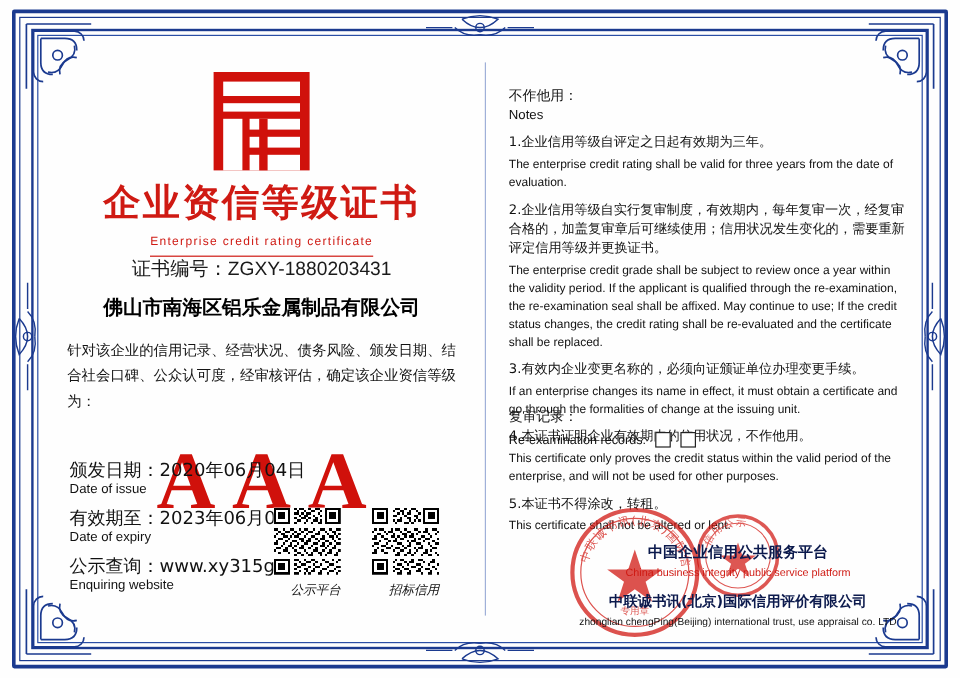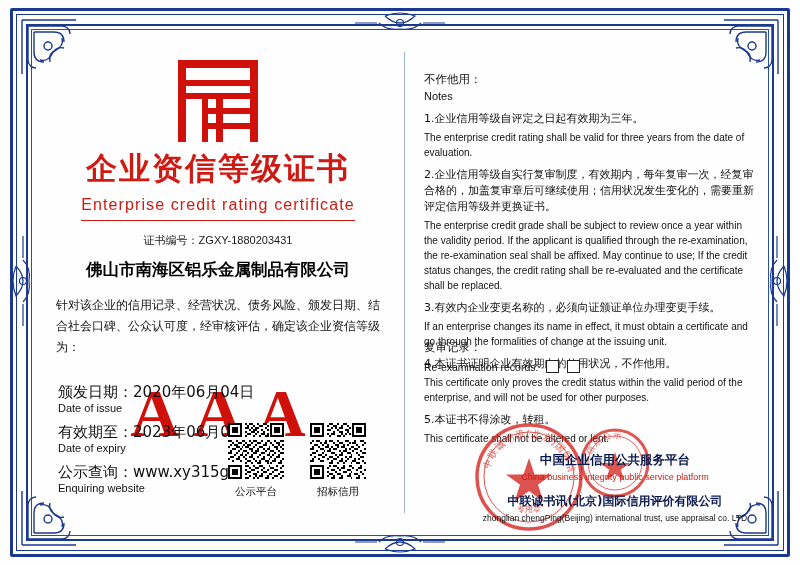--- a/index.html
+++ b/index.html
@@ -67,31 +67,30 @@
   .title-cn{
     font-family:"DejaVu Sans", sans-serif;
     font-size:31px;
     font-weight:bold;
     color:#cf1a13;
     letter-spacing:2px;
     margin-top:2px;
     white-space:nowrap;
   }
   .title-en{
-    font-size:16px;
+    font-size:10px;
     color:#cf1a13;
     letter-spacing:1.1px;
     margin-top:6px;
     padding-bottom:6px;
     border-bottom:1px solid #cf1a13;
     display:inline-block;
   }
   .cert-no{
-    margin-top:12px;
-    font-size:11px;
+    font-size:16px;
     color:#1a1a1a;
   }
   .company{
     margin-top:11px;
     font-size:16.5px;
     font-weight:bold;
     color:#000000;
     font-family:"DejaVu Sans", sans-serif;
   }
   .body-text{
@@ -117,21 +116,21 @@
     position:absolute;left:58px;bottom:62px;width:170px;
     text-align:left;
   }
   .info-row{margin-bottom:9px;}
   .info-cn{font-size:15px;color:#111;font-family:"DejaVu Sans",sans-serif;white-space:nowrap;}
   .info-en{font-size:11px;color:#111;}
   .qr-area{
     position:absolute;left:228px;bottom:66px;
     display:flex;gap:26px;
   }
-  .qr-block{text-align:center;}
+  .qr-block{text-align:right;font-style:italic;}
   .qr{
     width:56px;height:56px;
     background:#fff;
     display:block;
   }
   .qr-label{
     margin-top:6px;font-size:10.5px;color:#111;
     font-family:"DejaVu Sans",sans-serif;
   }
 

